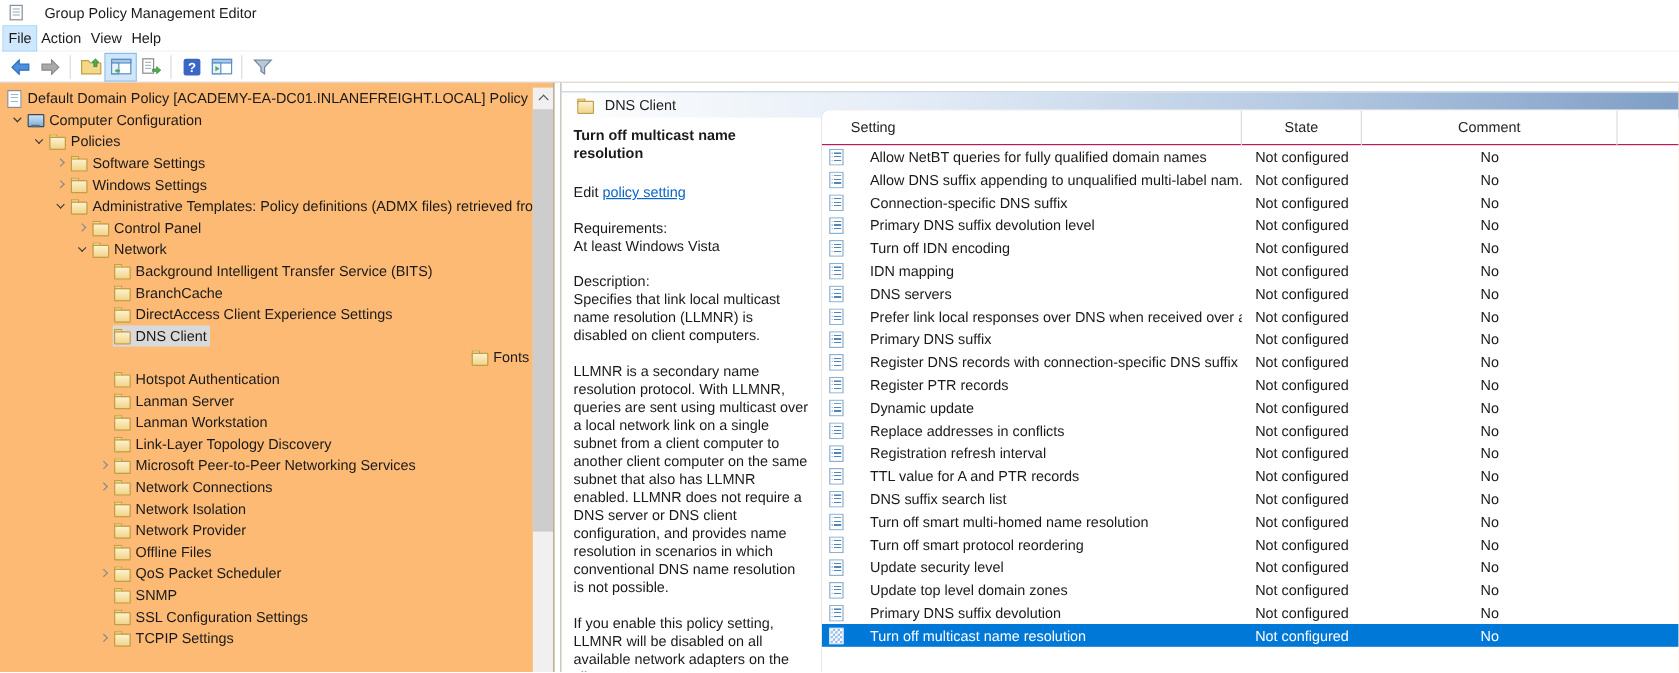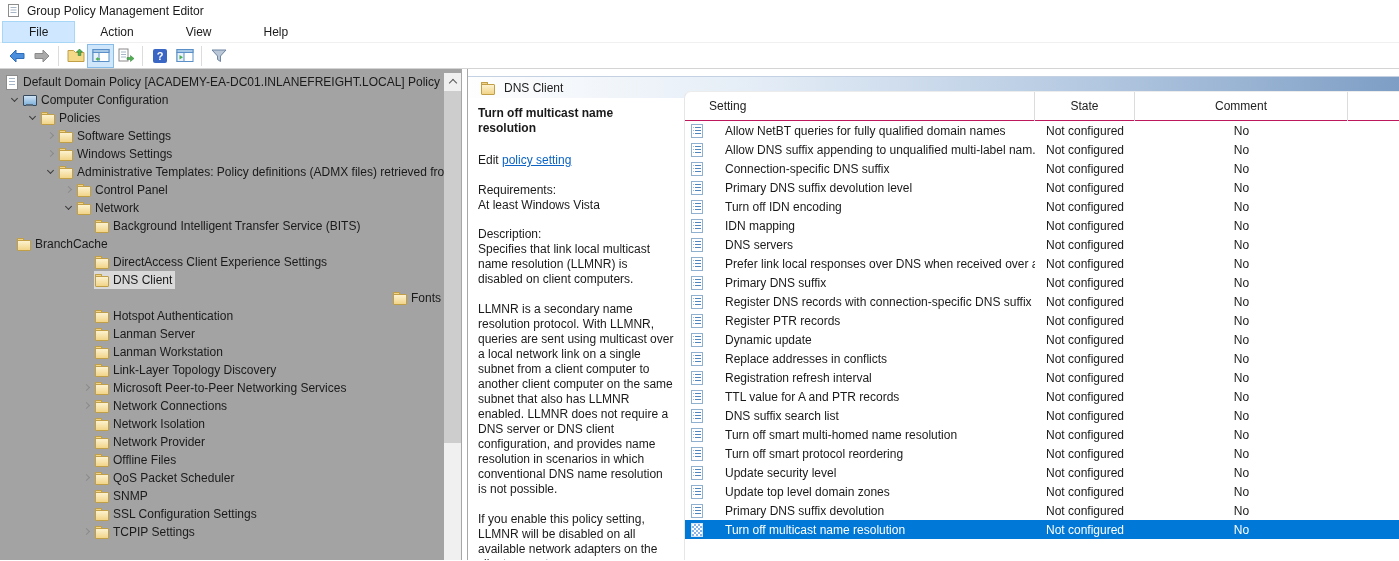--- a/index.html
+++ b/index.html
@@ -1,33 +1,33 @@
 <!DOCTYPE html>
 <html><head>
 <meta charset="utf-8">
 <style>
   * { margin:0; padding:0; box-sizing:border-box; }
   html,body { width:1399px; height:561px; overflow:hidden; background:#fff;
               font-family:"Liberation Sans", sans-serif; font-size:12px; color:#1a1a1a; }
 
   
   .titlebar { height:21px; display:flex; align-items:center; padding-left:7px; background:#fff; }
-  .titlebar .app-title { margin-left:6px; }
+  .titlebar .app-title { margin-left:16px; }
   .menubar { height:22px; display:flex; align-items:center; background:#fff; padding-left:3px;
              border-bottom:1px solid #f0f0f0; }
-  .menu-item { padding:3px 26px; cursor:default; }
+  .menu-item { padding:3px 4px; cursor:default; }
   .menu-item.active { background:#cfe8ff; outline:1px solid #a8d6f7; }
   .toolbar { height:26px; display:flex; align-items:center; padding-left:4px;
              border-bottom:1px solid #d4d4d4; background:#fff; }
   .tb-btn { width:25px; height:22px; display:flex; align-items:center; justify-content:center; }
   .tb-btn.selected { background:#cfe6fb; outline:1px solid #88bce8; }
   .tb-sep { width:1px; height:20px; background:#dcdcdc; margin:0 4px; }
 
   
-  .content { display:flex; height:491px; background:#a3a3a3; }
+  .content { display:flex; height:491px; background:#fdba74; }
   .tree-pane { width:462px; flex:0 0 462px; position:relative; padding-top:4px;
                border-right:1px solid #a7a7a7; overflow:hidden; }
   .pane-gap { width:6px; flex:0 0 6px; border-right:1px solid #a7a7a7; background:#fff; }
   .right-pane { flex:1; display:flex; flex-direction:column; padding-top:7px; overflow:hidden; background:#fff; }
 
   
   .tree { margin-right:17px; overflow:hidden; }
   .trow { height:18px; display:flex; align-items:center; white-space:nowrap; overflow:hidden; }
   .chev { flex:0 0 16px; height:16px; position:relative; }
   .chev::before { content:''; position:absolute; top:5px; left:6px; width:4px; height:4px;
@@ -261,21 +261,21 @@
 
         <div class="trow" data-chevron="empty" data-icon="folder" style="padding-left: 78px;">
           <span class="chev"></span>
           <span class="sel-wrap">
 
             <span class="ticon folder"></span>
             <span class="tlabel">Background Intelligent Transfer Service (BITS)</span>
           </span>
         </div>
 
-        <div class="trow" data-chevron="empty" data-icon="folder" style="">
+        <div class="trow" data-chevron="empty" data-icon="folder" style="padding-left: 78px;">
           <span class="chev"></span>
           <span class="sel-wrap">
 
             <span class="ticon folder"></span>
             <span class="tlabel">BranchCache</span>
           </span>
         </div>
 
         <div class="trow" data-chevron="empty" data-icon="folder" style="padding-left: 78px;">
           <span class="chev"></span>

